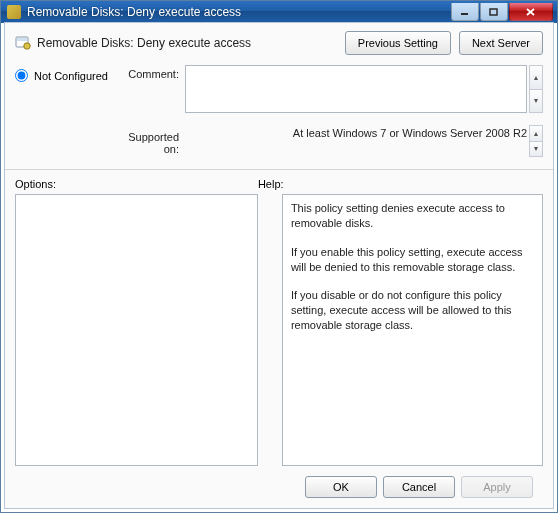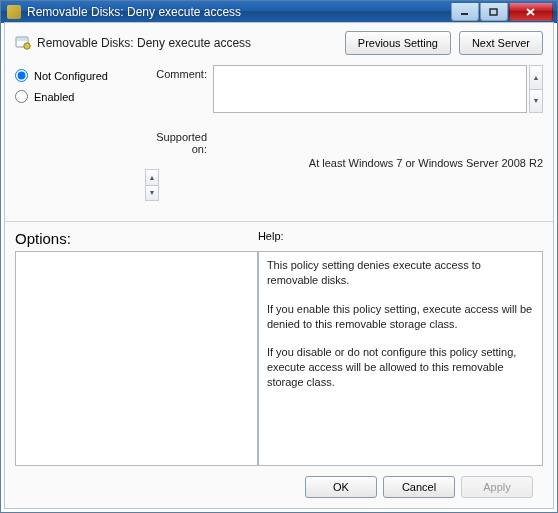--- a/index.html
+++ b/index.html
@@ -79,23 +79,22 @@
     font-size: 11px;
     background: linear-gradient(to bottom,#fefefe,#e6e6e6);
     border: 1px solid #8a9bab;
     border-radius: 3px;
     cursor: pointer;
   }
 
   
   .config-area {
     display: flex;
-    padding: 6px 10px 8px 10px;
+    padding: 6px 10px 0 10px;
     border-bottom: 1px solid #d6d6d6;
-    gap: 28px;
   }
   .radio-col {
     width: 100px;
     padding-top: 4px;
   }
   .radio-col label {
     display: flex; align-items: center;
     margin-bottom: 8px;
     font-size: 11px;
     cursor: pointer;
@@ -140,43 +139,42 @@
     display:flex; align-items:center; justify-content:center;
     font-size: 7px; color:#555;
     cursor: pointer;
   }
   .spinner .sp:first-child { border-bottom:none; }
 
   .supported-wrap {
     display:flex;
     margin-top: 10px;
     padding-bottom: 12px;
-    flex-direction: column;
   }
   .supported-text {
     flex:1;
     font-size: 11px;
     color: #222;
     padding-top: 2px;
     text-align: right;
   }
 
   
   .panels {
     flex: 1;
     display: flex;
     flex-direction: column;
     padding: 8px 10px 0 10px;
     min-height: 0;
   }
   .panel-labels { display:flex; margin-bottom: 4px; }
-  .panel-labels .pl-left { width: 46%; font-size: 15px; }
+  .panel-labels .pl-left { width: 46%; font-size: 11px; }
   .panel-labels .pl-right { flex:1; font-size: 11px; }
 
-  .panel-boxes { flex:1; display:flex; gap: 0; min-height:0; }
+  .panel-boxes { flex:1; display:flex; gap: 24px; min-height:0; }
   .panel-box {
     border: 1px solid #b0b8c2;
     background: #fff;
     overflow: auto;
   }
   .panel-box.options { width: 46%; }
   .panel-box.help { flex:1; padding: 6px 8px; font-size: 11px; line-height: 1.35; color:#222; }
   .help p { margin: 0 0 14px 0; }
 
   
@@ -241,24 +239,20 @@
     <button class="nav-btn">Previous Setting</button>
     <button class="nav-btn">Next Server</button>
   </div>
 
   <div class="config-area">
 
     <div class="radio-col">
       <label>
         <input type="radio" name="state" checked="" style="">
         <span>Not Configured</span>
-      </label>
-      <label>
-        <input type="radio" name="state" style="">
-        <span>Enabled</span>
       </label>
     </div>
 
     <div style="flex:1; display:flex; flex-direction:column;">
       <div style="display:flex;">
         <div class="label-col">
           <div class="lbl">Comment:</div>
         </div>
         <div class="field-col">
           <div class="comment-wrap">

